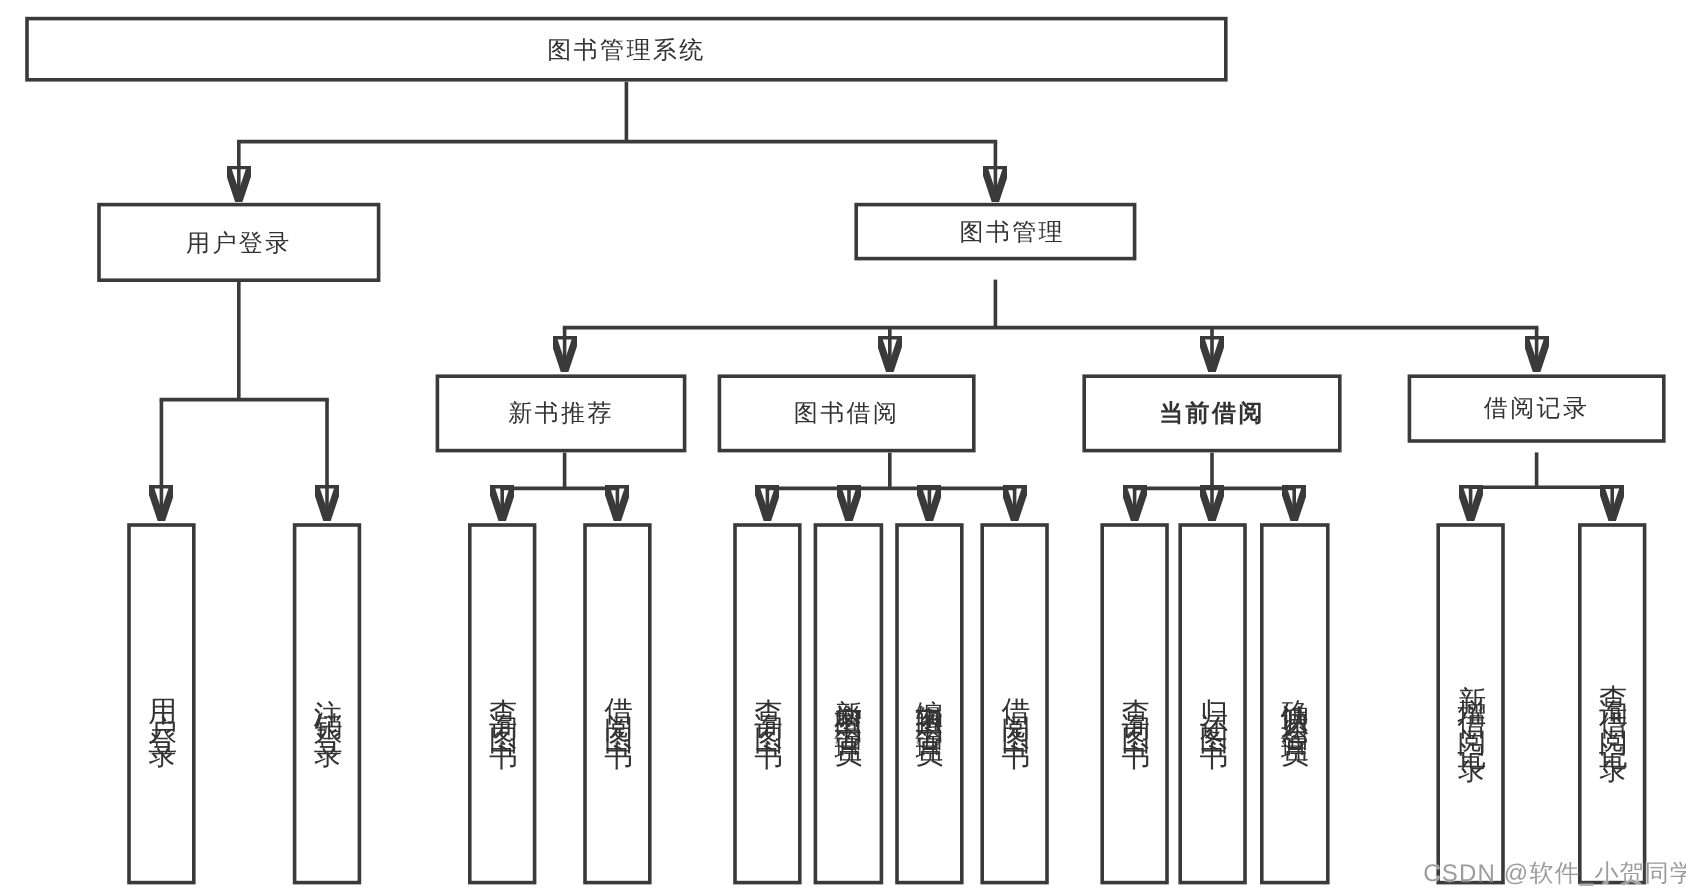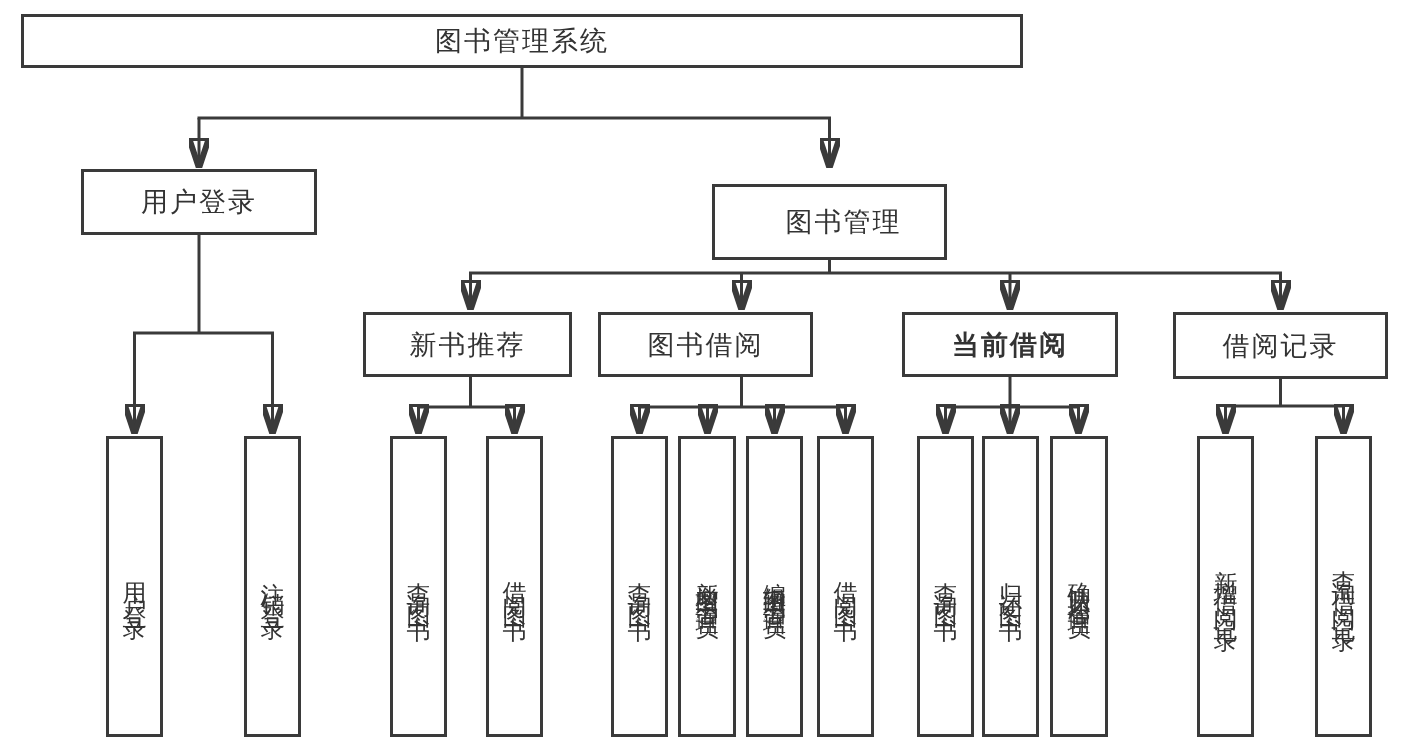--- a/index.html
+++ b/index.html
@@ -22,21 +22,21 @@
     position: absolute;
     box-sizing: border-box;
     border: 3px solid #3a3a3a;
     background: #ffffff;
     color: #333333;
     display: flex;
     align-items: center;
     justify-content: center;
   }
   .box.h span {
-    font-size: 27px;
+    font-size: 20px;
     letter-spacing: 2px;
     white-space: nowrap;
   }
   .box.v span {
     writing-mode: vertical-rl;
     font-size: 24px;
     letter-spacing: 12px;
     line-height: 1;
     white-space: nowrap;
   }
@@ -124,34 +124,34 @@
     </g>
   </svg>
 
   <div class="box h" style="left:21px; top:14px; width:1002px; height:54px;">
     <span>图书管理系统</span>
   </div>
 
   <div class="box h" style="left:81px; top:169px; width:236px; height:66px;">
     <span>用户登录</span>
   </div>
-  <div class="box h" style="left:712px; top:184px; width:235px; height:76px;padding-left:28px;">
+  <div class="box h" style="left:712px; top:169px; width:235px; height:48px;padding-left:28px;">
     <span>图书管理</span>
   </div>
 
   <div class="box h" style="left:363px; top:312px; width:209px; height:65px;font-family:Liberation Serif, serif;">
     <span>新书推荐</span>
   </div>
   <div class="box h" style="left:598px; top:312px; width:215px; height:65px;">
     <span>图书借阅</span>
   </div>
   <div class="box h" style="left:902px; top:312px; width:216px; height:65px;font-weight:bold;">
     <span>当前借阅</span>
   </div>
-  <div class="box h" style="left:1173px; top:312px; width:215px; height:67px;">
+  <div class="box h" style="left:1173px; top:312px; width:215px; height:57px;">
     <span>借阅记录</span>
   </div>
 
   <div class="box v" style="left:106px; top:436px; width:57px; height:301px;">
     <span>用户登录</span>
   </div>
   <div class="box v" style="left:244px; top:436px; width:57px; height:301px;">
     <span>注销登录</span>
   </div>
 
@@ -185,14 +185,15 @@
     <span>确认归还（管理员）</span>
   </div>
 
   <div class="box v" style="left:1197px; top:436px; width:57px; height:301px;">
     <span>新增借阅记录</span>
   </div>
   <div class="box v" style="left:1315px; top:436px; width:57px; height:301px;">
     <span>查询借阅记录</span>
   </div>
 
+  <div id="watermark">CSDN @软件_小贺同学</div>
 
 </div>
 
 </body></html>

